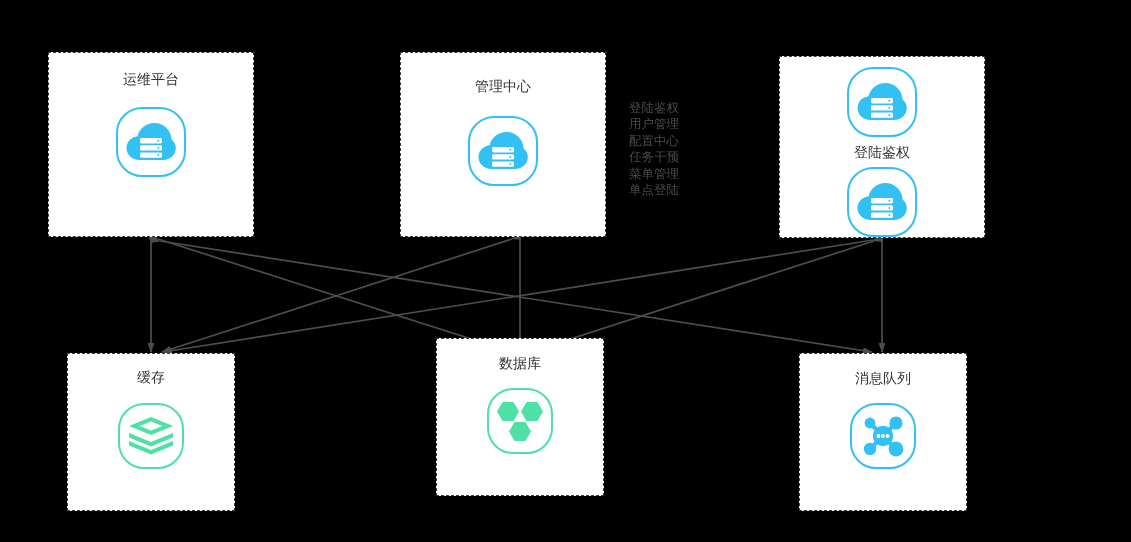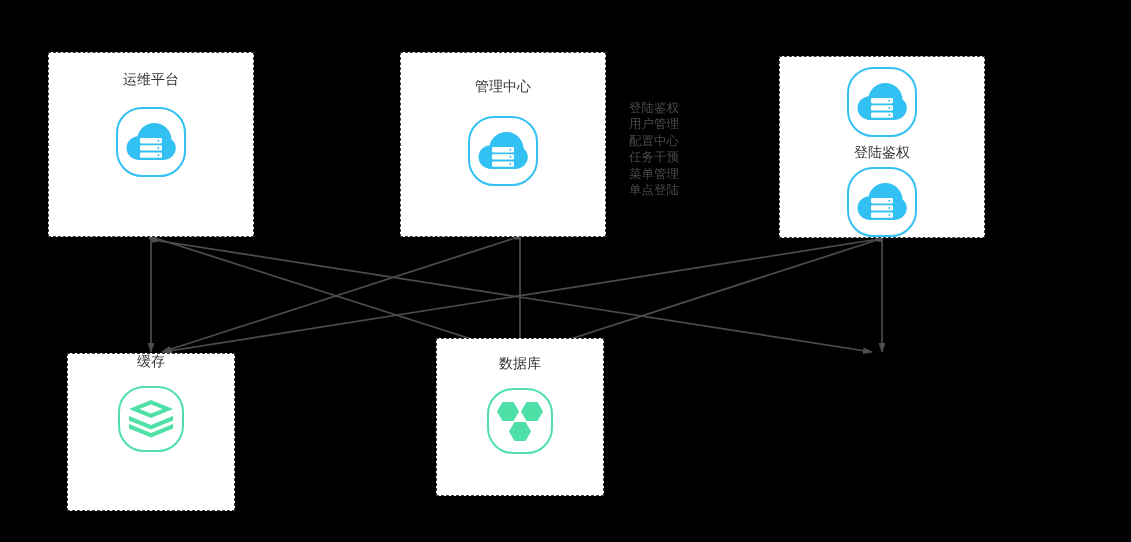--- a/index.html
+++ b/index.html
@@ -167,21 +167,21 @@
           <circle cx="32.4" cy="18.7" r="1"></circle>
           <circle cx="32.4" cy="25.9" r="1"></circle>
           <circle cx="32.4" cy="33.1" r="1"></circle>
         </g>
       </svg>
     </div>
   </div>
 
 
   <div class="node-box" style="left:67px; top:353px; width:168px; height:158px;">
-    <div class="node-title" style="">缓存</div>
+    <div class="node-title" style="margin-top:17px;font-family:Liberation Mono, monospace;">缓存</div>
     <div class="icon-tile green" style="width:66px; height:66px; margin-top:18px;">
       <svg width="46" height="40" viewBox="0 0 46 40">
         <g fill="#4fe0a8">
           <path d="M23,1 L45,10 L23,19 L1,10 Z"></path>
           <path d="M1,17 L23,26 L45,17 L45,21.5 L23,30.5 L1,21.5 Z"></path>
           <path d="M1,25 L23,34 L45,25 L45,29.5 L23,38.5 L1,29.5 Z"></path>
         </g>
         <path d="M23,5.4 L34.5,10 L23,14.6 L11.5,10 Z" fill="#ffffff"></path>
       </svg>
     </div>
@@ -193,14 +193,37 @@
       <svg width="46" height="44" viewBox="0 0 46 44">
         <g fill="#4fe0a8">
           <path d="M5.5,3 L16.5,3 L22,12.5 L16.5,22 L5.5,22 L0,12.5 Z"></path>
           <path d="M29.5,3 L40.5,3 L46,12.5 L40.5,22 L29.5,22 L24,12.5 Z"></path>
           <path d="M17.5,23 L28.5,23 L34,32.5 L28.5,42 L17.5,42 L12,32.5 Z"></path>
         </g>
       </svg>
     </div>
   </div>
 
+  <div class="node-box" style="left:799px; top:353px; width:168px; height:158px;">
+    <div class="node-title" style="margin-top:17px;">消息队列</div>
+    <div class="icon-tile blue" style="width:66px; height:66px; margin-top:18px;">
+      <svg width="46" height="46" viewBox="0 0 46 46">
+        <g stroke="#33c0f2" stroke-width="4.2" stroke-linecap="round">
+          <line x1="11" y1="11" x2="35" y2="35"></line>
+          <line x1="35" y1="11" x2="11" y2="35"></line>
+        </g>
+        <g fill="#33c0f2">
+          <circle cx="10" cy="10" r="5.4"></circle>
+          <circle cx="36" cy="10" r="6.6"></circle>
+          <circle cx="10" cy="36" r="6.2"></circle>
+          <circle cx="36" cy="36" r="7.4"></circle>
+          <circle cx="23" cy="23" r="10.2"></circle>
+        </g>
+        <g fill="#ffffff">
+          <circle cx="18.4" cy="23" r="1.9"></circle>
+          <circle cx="23" cy="23" r="1.9"></circle>
+          <circle cx="27.6" cy="23" r="1.9"></circle>
+        </g>
+      </svg>
+    </div>
+  </div>
 
 </div>
 
 </body></html>

